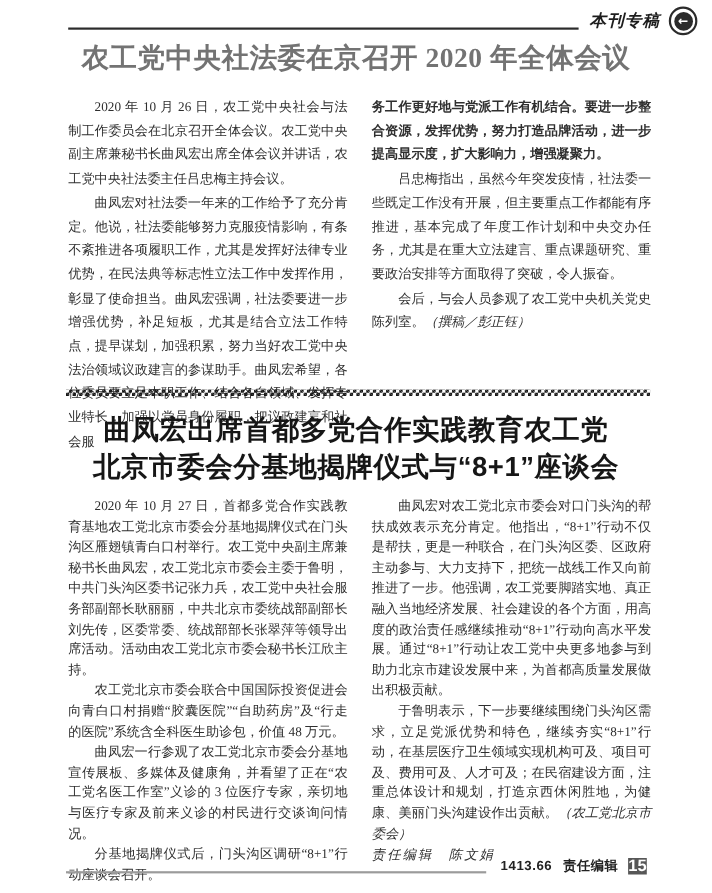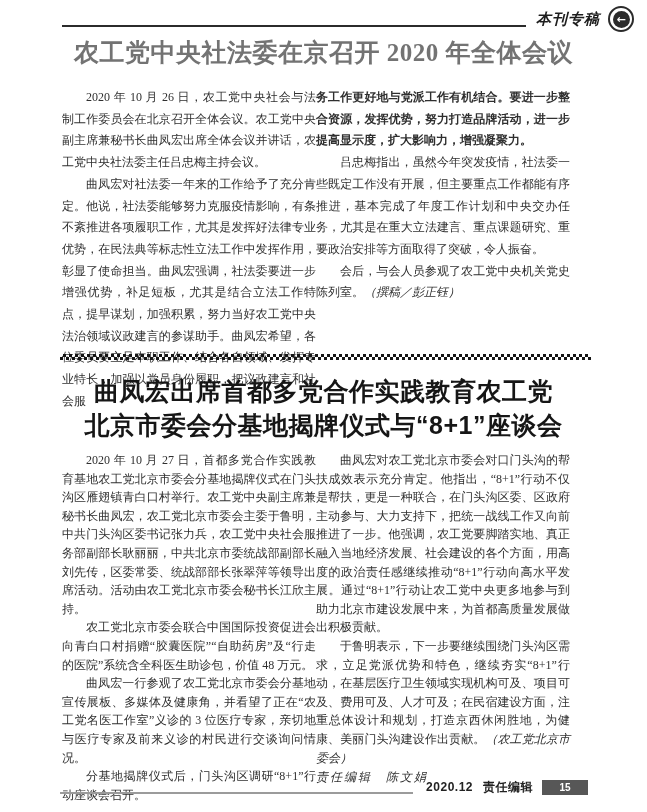--- a/index.html
+++ b/index.html
@@ -33,21 +33,21 @@
     position:absolute;top:36px;left:40px;width:567px;text-align:center;
     font-family:Liberation Serif, serif;font-weight:700;font-size:25px;
     color:#737373;letter-spacing:0.5px;white-space:nowrap;
   }
   .title2{
     position:absolute;top:374px;left:40px;width:567px;text-align:center;
     font-family:"Liberation Sans",sans-serif;font-weight:700;font-size:25px;
     line-height:34px;color:#161616;letter-spacing:0.5px;
   }
   
-  .cols{position:absolute;left:62px;width:530px;display:flex;}
+  .cols{position:absolute;left:62px;width:530px;display:flex;gap:22px;}
   .cols-a1{top:87px;height:262px;}
   .cols-a2{top:451px;height:330px;}
   .col{width:254px;flex:0 0 254px;text-align:justify;color:#2f2f2f;}
   .cols-a1 .col{font-size:12px;line-height:21.7px;}
   .cols-a2 .col{font-size:12px;line-height:18.6px;}
   .para{margin:0;text-indent:2em;}
   .cont{margin:0;text-indent:0;font-weight:bold;}
   .kai{font-style:italic;font-family:"Liberation Serif",serif;}
   .editor-line{margin:1px 4px 0 0;text-align:left;font-style:italic;letter-spacing:2px;}
   
@@ -63,22 +63,22 @@
     position:absolute;left:60px;right:59px;top:777px;height:20px;
     display:flex;align-items:center;
   }
   .f-rule{flex:1;height:2px;background:#9b9b9b;margin-top:12px;}
   .f-text{
     font-family:"Liberation Sans",sans-serif;font-weight:700;font-size:12px;
     color:#222;margin:0 9px 0 13px;letter-spacing:0.5px;white-space:nowrap;
   }
   .f-sep{display:inline-block;width:10px;}
   .f-box{
-    width:46px;height:15px;background:#575757;color:#ffffff;
-    font-family:"Liberation Sans",sans-serif;font-weight:700;font-size:10px;
+    width:17px;height:15px;background:#575757;color:#ffffff;
+    font-family:"Liberation Sans",sans-serif;font-weight:700;font-size:15px;
     display:flex;align-items:center;justify-content:center;flex:0 0 auto;
   }
 </style>
 </head>
 <body>
 
 <div class="page">
 
   <div class="header">
     <div class="h-rule"></div>
@@ -118,17 +118,17 @@
     </div>
     <div class="col">
       <p class="para"><span>曲凤宏对农工党北京市委会对口门头沟的帮扶成效表示充分肯定。他指出，“8+1”行动不仅是帮扶，更是一种联合，在门头沟区委、区政府主动参与、大力支持下，把统一战线工作又向前推进了一步。他强调，农工党要脚踏实地、真正融入当地经济发展、社会建设的各个方面，用高度的政治责任感继续推动“8+1”行动向高水平发展。通过“8+1”行动让农工党中央更多地参与到助力北京市建设发展中来，为首都高质量发展做出积极贡献。</span></p>
       <p class="para"><span>于鲁明表示，下一步要继续围绕门头沟区需求，立足党派优势和特色，继续夯实“8+1”行动，在基层医疗卫生领域实现机构可及、项目可及、费用可及、人才可及；在民宿建设方面，注重总体设计和规划，打造京西休闲胜地，为健康、美丽门头沟建设作出贡献。</span><span class="kai">（农工党北京市委会）</span></p>
       <p class="editor-line"><span>责任编辑　陈文娟</span></p>
     </div>
   </div>
 
   <div class="footer">
     <div class="f-rule"></div>
-    <span class="f-text"><span>2020.12</span><span class="f-sep"></span><span>责任编辑</span></span>
+    <span class="f-text"><span>1413.66</span><span class="f-sep"></span><span>责任编辑</span></span>
     <span class="f-box">15</span>
   </div>
 
 </div>
 
 </body></html>

